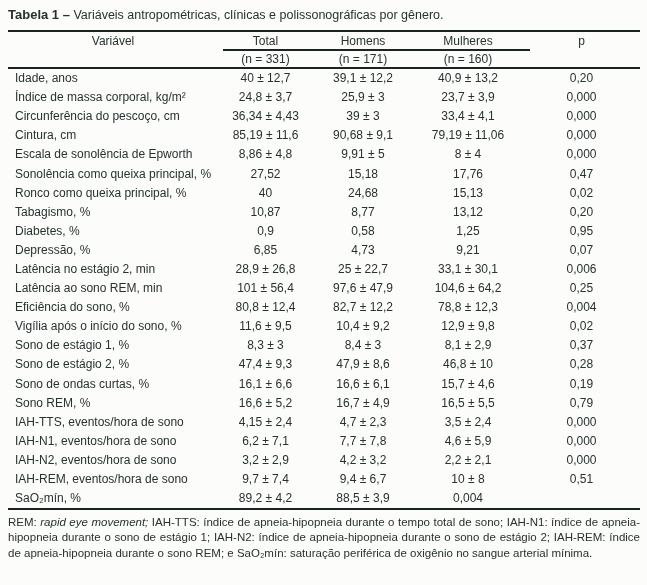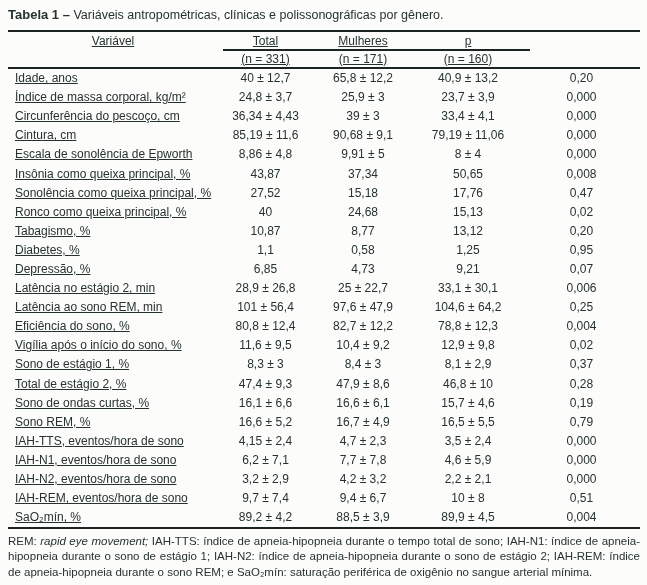--- a/index.html
+++ b/index.html
@@ -20,26 +20,26 @@
   .title{font-size:12.5px;height:17px;white-space:nowrap;}
   .title .bold{font-weight:bold;font-size:13px;}
   .tbl{
     margin-top:6px;
     width:632px;
     border-top:2px solid var(--rule);
     border-bottom:2px solid var(--rule);
   }
   .grid{display:grid;grid-template-columns:210px 95px 100px 110px 117px;}
   .thead{border-bottom:2px solid var(--rule);padding-top:1px;}
-  .hc{font-size:12px;text-align:right;height:16px;display:flex;align-items:center;justify-content:center;text-decoration:underline;}
+  .hc{font-size:12px;text-align:right;height:16px;display:flex;align-items:center;justify-content:center;}
   .group-rule{height:1.5px;background:var(--rule);margin-left:215px;width:307px;}
   .hrow2 .hc{height:16px;}
   .trow{height:19.1px;align-items:center;font-size:12px;}
   .cell{overflow:hidden;white-space:nowrap;}
-  .cell.lab{padding-left:7px;text-align:left;text-decoration:underline;}
+  .cell.lab{padding-left:7px;text-align:left;}
   .cell.num{text-align:center;}
   .footnote{
     margin-top:5px;
     width:632px;
     font-size:11.5px;
     line-height:15.5px;
     text-align:justify;
     text-align-last:left;
   }
   .footnote i{font-style:italic;}
@@ -51,37 +51,38 @@
 
   <div class="title">
     <span class="bold">Tabela 1 –</span><span> Variáveis antropométricas, clínicas e polissonográficas por gênero.</span>
   </div>
 
   <div class="tbl">
     <div class="thead">
       <div class="grid hrow1">
         <div class="hc">Variável</div>
         <div class="hc">Total</div>
+        <div class="hc">Homens</div>
         <div class="hc">Mulheres</div>
         <div class="hc">p</div>
       </div>
       <div class="group-rule"></div>
       <div class="grid hrow2">
         <div class="hc"></div>
         <div class="hc">(n = 331)</div>
         <div class="hc">(n = 171)</div>
         <div class="hc">(n = 160)</div>
         <div class="hc"></div>
       </div>
     </div>
     <div class="tbody" id="rows">
         <div class="grid trow">
           <div class="cell lab">Idade, anos</div>
           <div class="cell num">40 ± 12,7</div>
-          <div class="cell num">65,8 ± 12,2</div>
+          <div class="cell num">39,1 ± 12,2</div>
           <div class="cell num">40,9 ± 13,2</div>
           <div class="cell num">0,20</div>
         </div>
         <div class="grid trow">
           <div class="cell lab">Índice de massa corporal, kg/m²</div>
           <div class="cell num">24,8 ± 3,7</div>
           <div class="cell num">25,9 ± 3</div>
           <div class="cell num">23,7 ± 3,9</div>
           <div class="cell num">0,000</div>
         </div>
@@ -98,27 +99,20 @@
           <div class="cell num">90,68 ± 9,1</div>
           <div class="cell num">79,19 ± 11,06</div>
           <div class="cell num">0,000</div>
         </div>
         <div class="grid trow">
           <div class="cell lab">Escala de sonolência de Epworth</div>
           <div class="cell num">8,86 ± 4,8</div>
           <div class="cell num">9,91 ± 5</div>
           <div class="cell num">8 ± 4</div>
           <div class="cell num">0,000</div>
-        </div>
-        <div class="grid trow">
-          <div class="cell lab">Insônia como queixa principal, %</div>
-          <div class="cell num">43,87</div>
-          <div class="cell num">37,34</div>
-          <div class="cell num">50,65</div>
-          <div class="cell num">0,008</div>
         </div>
         <div class="grid trow">
           <div class="cell lab">Sonolência como queixa principal, %</div>
           <div class="cell num">27,52</div>
           <div class="cell num">15,18</div>
           <div class="cell num">17,76</div>
           <div class="cell num">0,47</div>
         </div>
         <div class="grid trow">
           <div class="cell lab">Ronco como queixa principal, %</div>
@@ -129,21 +123,21 @@
         </div>
         <div class="grid trow">
           <div class="cell lab">Tabagismo, %</div>
           <div class="cell num">10,87</div>
           <div class="cell num">8,77</div>
           <div class="cell num">13,12</div>
           <div class="cell num">0,20</div>
         </div>
         <div class="grid trow">
           <div class="cell lab">Diabetes, %</div>
-          <div class="cell num">1,1</div>
+          <div class="cell num">0,9</div>
           <div class="cell num">0,58</div>
           <div class="cell num">1,25</div>
           <div class="cell num">0,95</div>
         </div>
         <div class="grid trow">
           <div class="cell lab">Depressão, %</div>
           <div class="cell num">6,85</div>
           <div class="cell num">4,73</div>
           <div class="cell num">9,21</div>
           <div class="cell num">0,07</div>
@@ -177,21 +171,21 @@
           <div class="cell num">0,02</div>
         </div>
         <div class="grid trow">
           <div class="cell lab">Sono de estágio 1, %</div>
           <div class="cell num">8,3 ± 3</div>
           <div class="cell num">8,4 ± 3</div>
           <div class="cell num">8,1 ± 2,9</div>
           <div class="cell num">0,37</div>
         </div>
         <div class="grid trow">
-          <div class="cell lab">Total de estágio 2, %</div>
+          <div class="cell lab">Sono de estágio 2, %</div>
           <div class="cell num">47,4 ± 9,3</div>
           <div class="cell num">47,9 ± 8,6</div>
           <div class="cell num">46,8 ± 10</div>
           <div class="cell num">0,28</div>
         </div>
         <div class="grid trow">
           <div class="cell lab">Sono de ondas curtas, %</div>
           <div class="cell num">16,1 ± 6,6</div>
           <div class="cell num">16,6 ± 6,1</div>
           <div class="cell num">15,7 ± 4,6</div>
@@ -229,21 +223,20 @@
           <div class="cell lab">IAH-REM, eventos/hora de sono</div>
           <div class="cell num">9,7 ± 7,4</div>
           <div class="cell num">9,4 ± 6,7</div>
           <div class="cell num">10 ± 8</div>
           <div class="cell num">0,51</div>
         </div>
         <div class="grid trow">
           <div class="cell lab">SaO₂mín, %</div>
           <div class="cell num">89,2 ± 4,2</div>
           <div class="cell num">88,5 ± 3,9</div>
-          <div class="cell num">89,9 ± 4,5</div>
           <div class="cell num">0,004</div>
         </div>
       </div>
   </div>
 
   <div class="footnote">
     <span>REM: </span><i>rapid eye movement;</i><span> IAH-TTS: índice de apneia-hipopneia durante o tempo total de sono; IAH-N1: índice de apneia-hipopneia durante o sono de estágio 1; IAH-N2: índice de apneia-hipopneia durante o sono de estágio 2; IAH-REM: índice de apneia-hipopneia durante o sono REM; e SaO₂mín: saturação periférica de oxigênio no sangue arterial mínima.</span>
   </div>
 
 </div>

